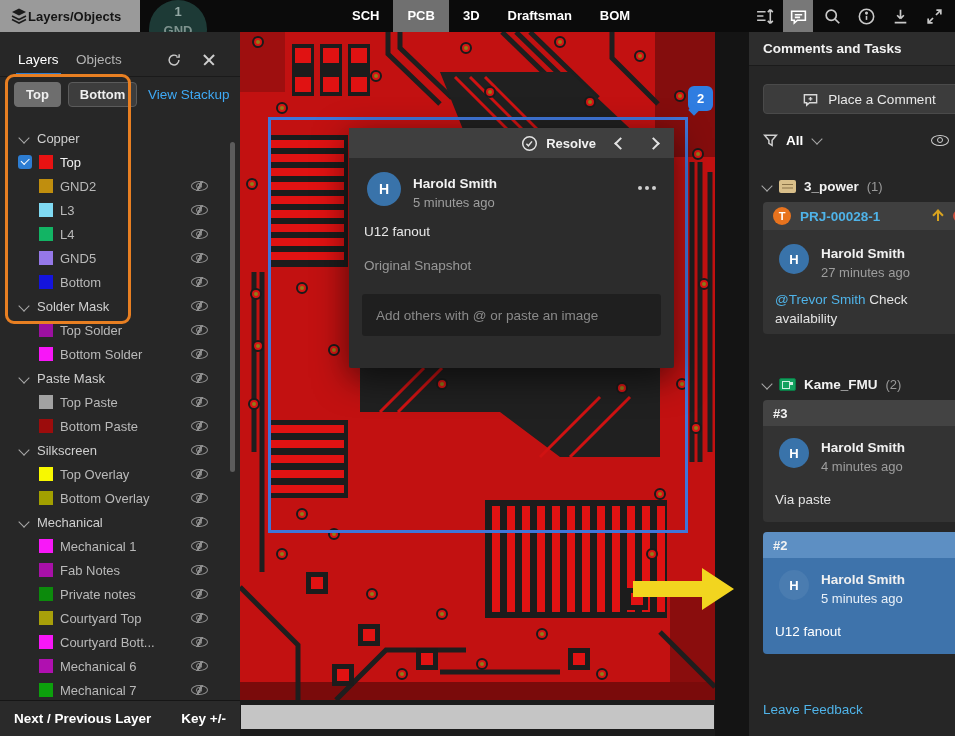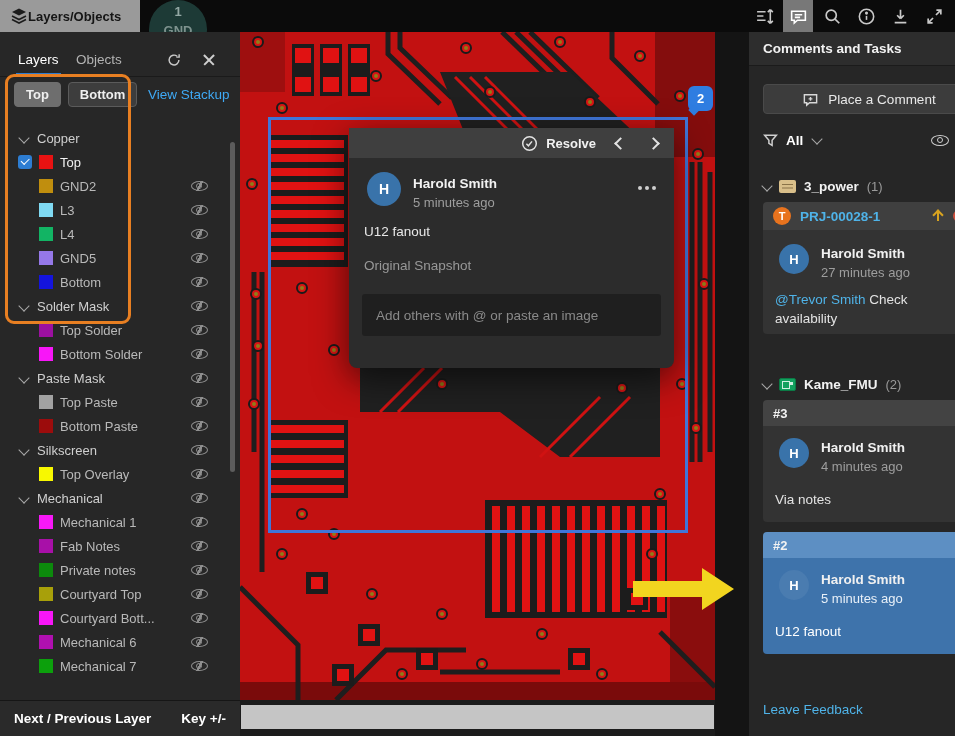--- a/index.html
+++ b/index.html
@@ -19,21 +19,21 @@
   .tic{width:30px;height:32px;display:flex;align-items:center;justify-content:center;cursor:pointer}
   .tic.active{background:#787878}
 
   
   .pcb-svg{position:absolute;left:240px;top:32px;width:475px;height:668px;z-index:1}
   .sel-rect{position:absolute;left:268px;top:117px;width:420px;height:416px;border:3px solid #4076d9;z-index:5}
   .marker2{position:absolute;left:688px;top:86px;width:25px;height:25px;background:#2f7de1;border-radius:6px;z-index:7;color:#fff;font-weight:700;font-size:13px;display:flex;align-items:center;justify-content:center}
   .marker2::after{content:"";position:absolute;left:2px;bottom:-3px;width:8px;height:8px;background:#2f7de1;transform:rotate(45deg);z-index:-1}
 
   
-  .popup{position:absolute;left:349px;top:128px;width:325px;height:240px;background:#2c2c2c;border-radius:8px;box-shadow:0 10px 34px rgba(0,0,0,.6);z-index:10}
+  .popup{position:absolute;left:349px;top:128px;width:325px;height:240px;background:#2c2c2c;border-radius:2px;box-shadow:0 10px 34px rgba(0,0,0,.6);z-index:10}
   .popup-head{position:absolute;left:0;top:0;right:0;height:30px;background:#3f3f3f;display:flex;align-items:center;justify-content:flex-end;gap:10px;padding-right:16px}
   .resolve{display:flex;align-items:center;gap:8px;cursor:pointer}
   .resolve-label{color:#f2f2f2;font-weight:700;font-size:13px}
   .chev{width:8px;height:8px;border-right:1.7px solid #a8a8a8;border-bottom:1.7px solid #a8a8a8;transform:rotate(45deg);flex:none}
   .chev-l{width:9px;height:9px;border-left:2px solid #e2e2e2;border-bottom:2px solid #e2e2e2;transform:rotate(45deg);margin-left:10px;cursor:pointer}
   .chev-r{width:9px;height:9px;border-right:2px solid #e2e2e2;border-top:2px solid #e2e2e2;transform:rotate(45deg);margin-left:14px;cursor:pointer}
   .avatar{border-radius:50%;background:#3973aa;color:#fff;font-weight:700;display:flex;align-items:center;justify-content:center}
   .pp-avatar{position:absolute;left:18px;top:44px;width:34px;height:34px;font-size:14px}
   .pp-name{position:absolute;left:64px;top:48px;color:#f2f2f2;font-weight:700;font-size:13.5px}
   .pp-time{position:absolute;left:64px;top:67px;color:#9e9e9e;font-size:13px}
@@ -310,20 +310,27 @@
     <span class="m1net">GND</span>
   </div>
   <button class="lo-btn">
     <svg width="18" height="18" viewBox="0 0 18 18">
         <path d="M9 1.5l7 3.5L9 8.5 2 5z" fill="#1c1c1c"></path>
         <path d="M2 9l7 3.5L16 9" fill="none" stroke="#1c1c1c" stroke-width="1.6"></path>
         <path d="M2 12.5L9 16l7-3.5" fill="none" stroke="#1c1c1c" stroke-width="1.6"></path>
       </svg>
     <span>Layers/Objects</span>
   </button>
+  <nav class="doc-tabs">
+    <span class="dtab">SCH</span>
+    <span class="dtab active">PCB</span>
+    <span class="dtab">3D</span>
+    <span class="dtab">Draftsman</span>
+    <span class="dtab">BOM</span>
+  </nav>
   <div class="top-icons">
     <span class="tic">
         <svg width="19" height="19" viewBox="0 0 18 18" fill="none" stroke="#c9c9c9" stroke-width="1.5">
           <path d="M2 4.5h8M2 8.5h6M2 12.5h8"></path>
           <path d="M14.5 2.5v13M14.5 2.5l-2.4 2.4M14.5 2.5l2.4 2.4M14.5 15.5l-2.4-2.4M14.5 15.5l2.4-2.4"></path>
         </svg>
       </span>
     <span class="tic active">
         <svg width="19" height="19" viewBox="0 0 18 18" fill="none" stroke="#ffffff" stroke-width="1.5">
           <path d="M2.5 4h13v8.5H8l-3 2.6v-2.6H2.5z"></path>
@@ -448,20 +455,26 @@
       </div>
     <div class="lrow hdr">
         <span class="chev"></span>
         <span class="lbl">Silkscreen</span>
         <span class="eye crossed"></span>
       </div>
     <div class="lrow itm">
         <span class="cbsp"></span>
         <span class="swatch" style="background: rgb(248, 248, 0);"></span>
         <span class="lbl">Top Overlay</span>
+        <span class="eye crossed"></span>
+      </div>
+    <div class="lrow itm">
+        <span class="cbsp"></span>
+        <span class="swatch" style="background: rgb(162, 160, 0);"></span>
+        <span class="lbl">Bottom Overlay</span>
         <span class="eye crossed"></span>
       </div>
     <div class="lrow hdr">
         <span class="chev"></span>
         <span class="lbl">Mechanical</span>
         <span class="eye crossed"></span>
       </div>
     <div class="lrow itm">
         <span class="cbsp"></span>
         <span class="swatch" style="background: rgb(248, 24, 248);"></span>
@@ -569,21 +582,21 @@
       <span class="gcount">(2)</span>
     </div>
     <div class="card c3">
       <div class="card-head">
         <span class="hash-ref">#3</span>
       </div>
       <div class="card-body" style="height:96px">
         <div class="avatar c-avatar" style="top:12px">H</div>
         <div class="c-name" style="top:14px">Harold Smith</div>
         <div class="c-time" style="top:33px">4 minutes ago</div>
-        <div class="c-msg" style="top:64px">Via notes</div>
+        <div class="c-msg" style="top:64px">Via paste</div>
       </div>
     </div>
     <div class="card c2">
       <div class="card-head">
         <span class="hash-ref">#2</span>
       </div>
       <div class="card-body" style="height:96px">
         <div class="avatar c-avatar" style="top:12px">H</div>
         <div class="c-name" style="top:14px">Harold Smith</div>
         <div class="c-time" style="top:33px">5 minutes ago</div>

